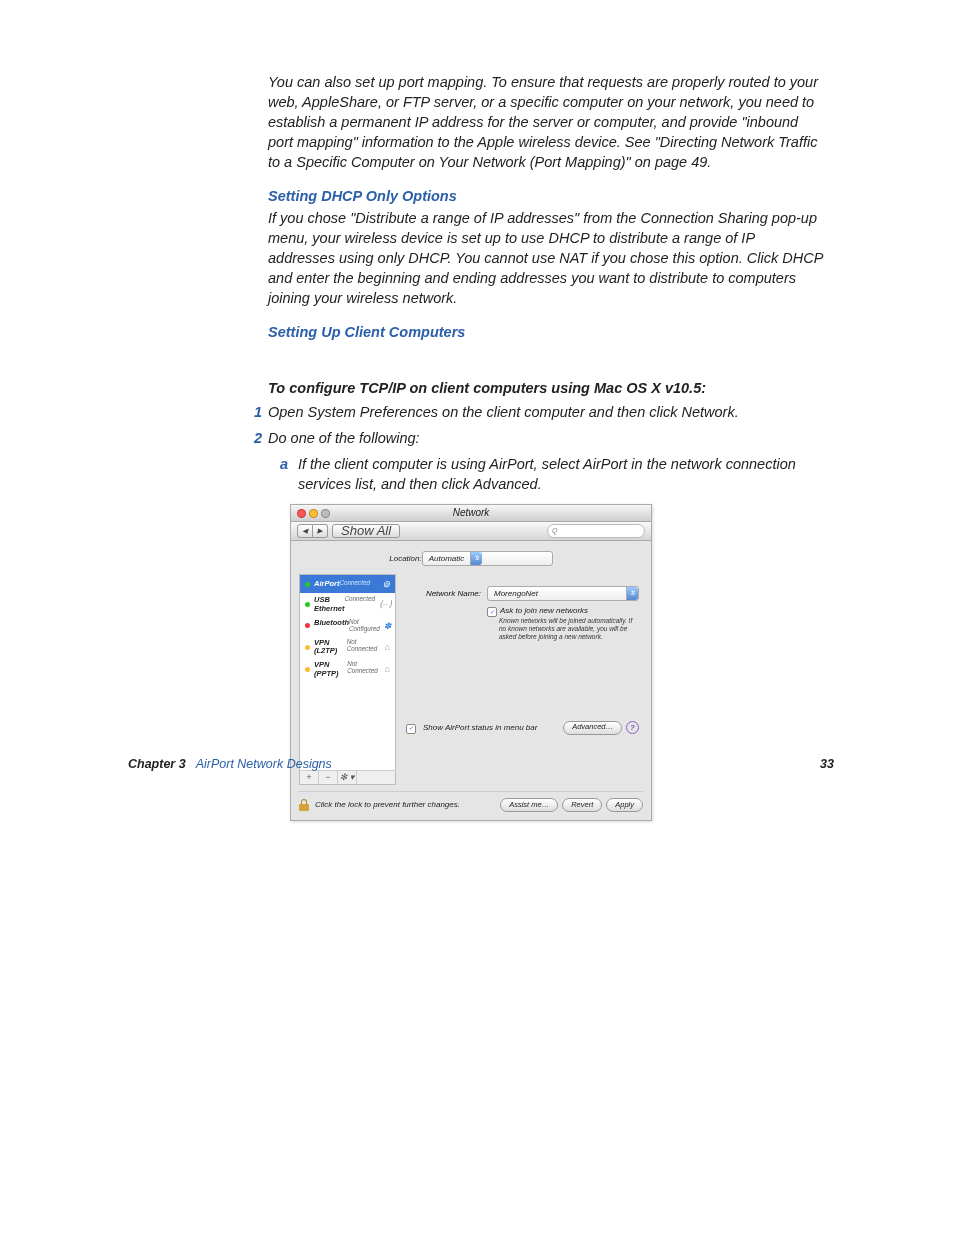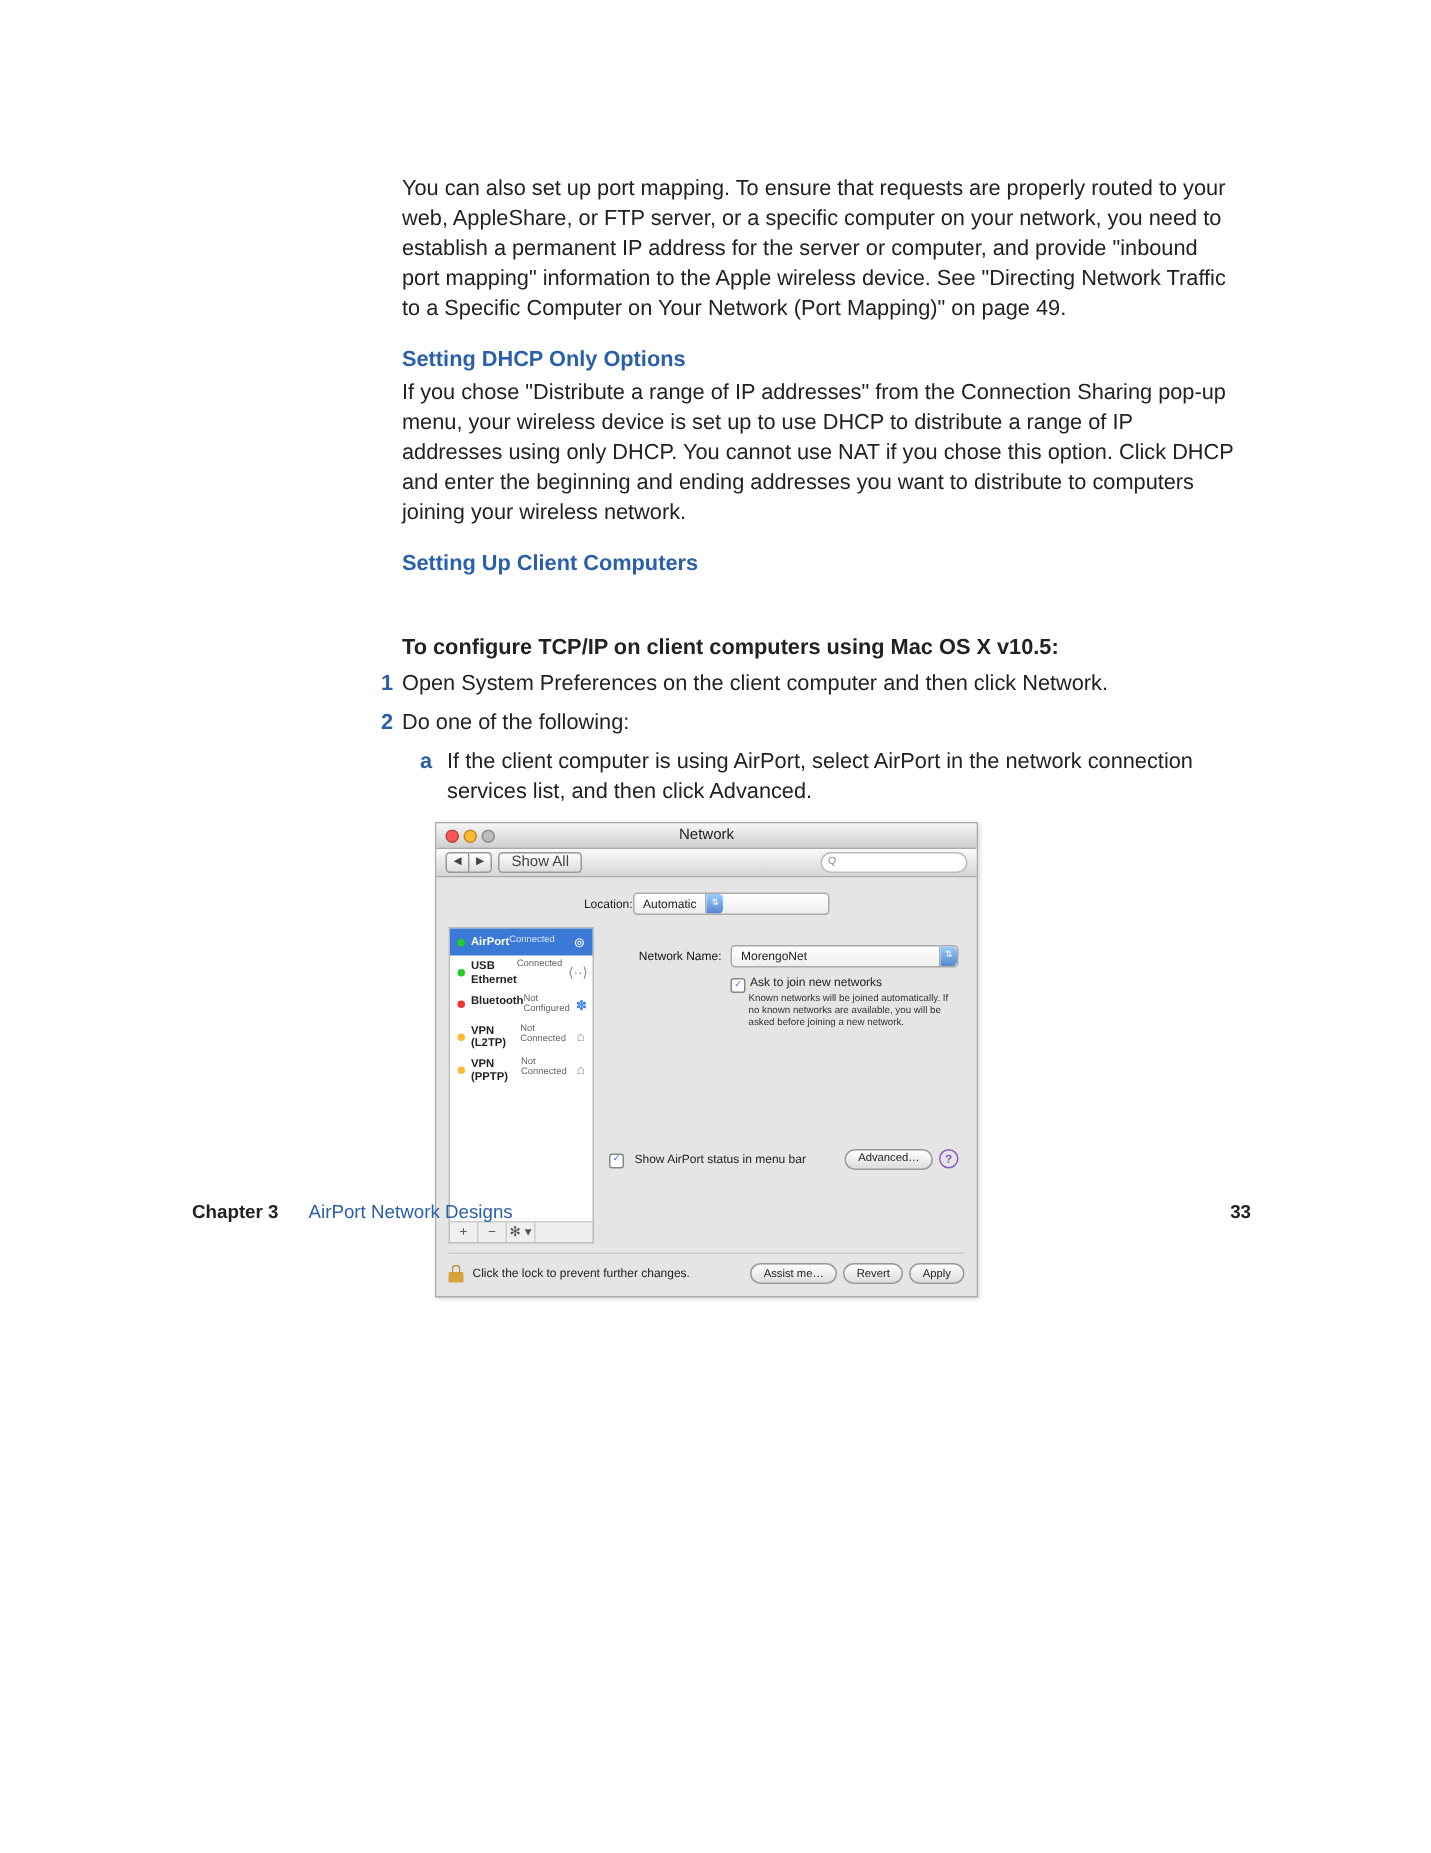--- a/index.html
+++ b/index.html
@@ -5,23 +5,24 @@
   body {
     margin: 0;
     padding: 0;
     background: #fff;
     font-family: "Helvetica Neue", "Lucida Grande", Arial, sans-serif;
     color: #222;
     width: 954px;
   }
   .page {
     width: 954px;
-    padding: 116px 120px 60px 268px;
+    padding: 72px 120px 60px 268px;
     box-sizing: border-box;
     position: relative;
+    font-style: italic;
   }
   .content {
     width: 555px;
     font-size: 14.5px;
     line-height: 1.38;
   }
   .para { margin: 0 0 14px 0; }
   .para2 { margin: 0 0 14px 0; }
   .heading-blue {
     color: #2a5fa9;
@@ -85,21 +86,21 @@
     display:flex;align-items:center;padding:0 6px;gap:4px;
   }
   .seg-btn {
     display:inline-flex;align-items:center;justify-content:center;
     height:12px;width:14px;border:1px solid #999;border-radius:3px;
     background:linear-gradient(#fff,#ddd);font-size:7px;color:#444;
   }
   .seg-group{display:flex;}
   .seg-group .seg-btn:first-child{border-top-right-radius:0;border-bottom-right-radius:0;}
   .seg-group .seg-btn:last-child{border-top-left-radius:0;border-bottom-left-radius:0;border-left:0;}
-  .show-all{font-size:10px;padding:0 8px;height:12px;width:auto;}
+  .show-all{font-size:13px;padding:0 8px;height:12px;width:auto;}
   .search {
     margin-left:auto;height:12px;border:1px solid #bbb;border-radius:7px;
     background:#fff;width:88px;display:flex;align-items:center;padding:0 4px;color:#888;font-size:7px;
   }
   .winbody { padding: 10px 8px 8px 8px; background:#e5e5e5; }
   .loc-row{display:flex;align-items:center;justify-content:center;gap:0;margin-bottom:8px;font-size:8px;}
   .dropdown{
     display:inline-flex;align-items:center;border:1px solid #aaa;border-radius:3px;
     background:linear-gradient(#fff,#eee);height:13px;padding:0 3px 0 6px;font-size:8px;color:#222;
   }
@@ -145,21 +146,21 @@
   .lock-icon::before{content:"";position:absolute;bottom:0;width:10px;height:7px;background:#d8a23a;border-radius:1px;}
   .lock-icon::after{content:"";position:absolute;top:0;left:2px;width:4px;height:5px;border:1.5px solid #b58a30;border-bottom:none;border-radius:3px 3px 0 0;}
   .lock-actions{margin-left:auto;display:flex;gap:4px;}
   
   .doc-footer{
     position:absolute;bottom:110px;left:128px;right:120px;
     display:flex;align-items:center;font-size:12.5px;
   }
   .doc-footer::before{content:"";flex:0 0 0;}
   .chap-label{font-weight:700;}
-  .chap-title{color:#2a5fa9;margin-left:20px;text-align:center;}
+  .chap-title{color:#2a5fa9;margin-left:10px;text-align:center;}
   .page-num{margin-left:auto;font-weight:700;}
   .footer-rule{
     position:absolute;right:110px;width:2px;background:#2a5fa9;
     top:1070px; bottom:62px;
   }
 </style>
 </head>
 <body>
 
 <div class="page">

